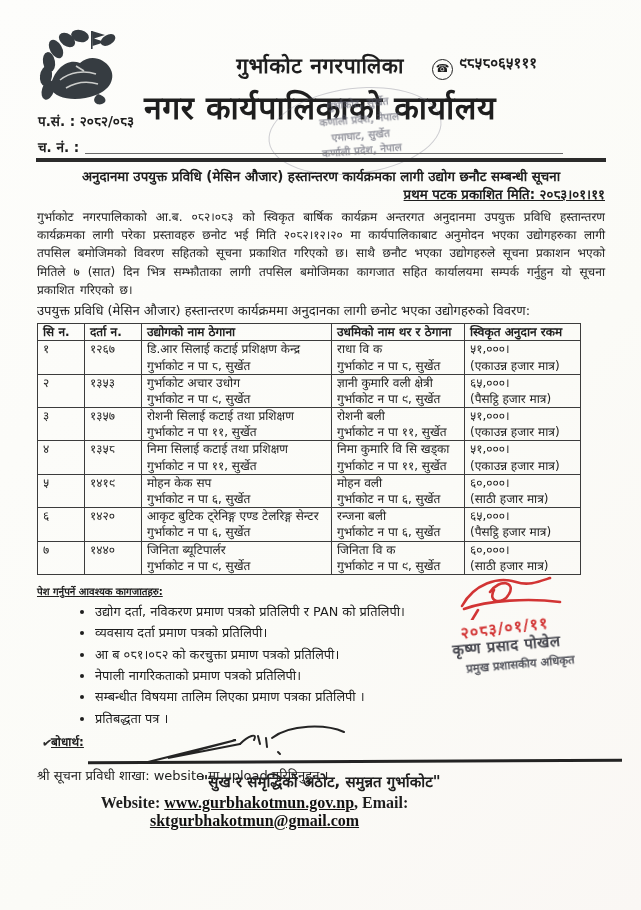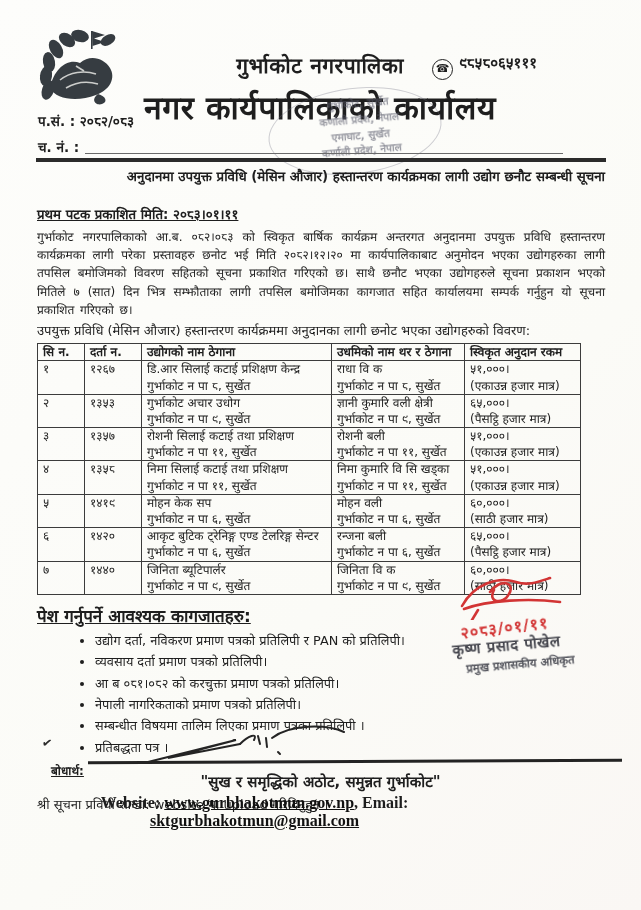--- a/index.html
+++ b/index.html
@@ -20,30 +20,30 @@
     border:1px solid rgba(110,110,128,.32);border-radius:50%;transform:rotate(-7deg);}
   .stamp{position:absolute;left:250px;top:96px;width:220px;text-align:center;
     transform:rotate(-5deg);color:rgba(92,94,110,.62);font-size:10.5px;font-weight:bold;
     line-height:1.5;filter:blur(.35px);}
   .refno{position:absolute;left:38px;top:112px;font-size:13.5px;font-weight:bold;}
   .chno{position:absolute;left:38px;top:138px;font-size:13.5px;font-weight:bold;white-space:nowrap;}
   .chno-line{display:inline-block;width:478px;border-bottom:1.6px solid #6b6b6b;vertical-align:-2px;margin-left:6px;}
   .hrule{position:absolute;left:36px;top:158px;width:570px;height:3.6px;background:#2b2b2b;}
   
   .content{position:absolute;left:37px;top:167px;width:568px;}
-  .subject{text-align:right;font-size:13.3px;font-weight:bold;}
-  .published{text-align:left;font-size:13.3px;font-weight:bold;text-decoration:underline;margin-top:20px;}
+  .subject{text-align:center;font-size:13.3px;font-weight:bold;}
+  .published{text-align:right;font-size:13.3px;font-weight:bold;text-decoration:underline;margin-top:0;}
   .para{font-size:12px;line-height:1.52;text-align:justify;margin-top:5px;word-spacing:2px;}
   .tbl-intro{font-size:13px;margin-top:2px;}
   table.notice{border-collapse:collapse;margin-top:4px;table-layout:fixed;}
   table.notice th,table.notice td{border:1.4px solid #3c3c3c;font-size:12px;line-height:1.35;
     padding:0 5px;vertical-align:top;text-align:left;font-weight:normal;}
   table.notice th{font-weight:bold;white-space:nowrap;}
   
-  .docs-heading{font-size:17px;font-weight:bold;text-decoration:underline;margin-top:9px;}
+  .docs-heading{font-size:10px;font-weight:bold;text-decoration:underline;margin-top:9px;}
   ul.docs{margin:6px 0 0 58px;padding:0;}
   ul.docs li{font-size:12.8px;line-height:1.2;margin-bottom:6px;}
   .cc-heading{font-size:12px;font-weight:bold;text-decoration:underline;margin-top:7px;margin-left:14px;}
   .cc-line{font-size:13px;margin-top:16px;}
   .tick{position:absolute;left:42px;top:736px;font-size:12px;color:#2c2c2c;transform:rotate(8deg);}
   
   .sig-block{position:absolute;left:452px;top:572px;width:170px;}
   .sig-red{display:block;}
   .sig-date{color:#d23434;font-size:16px;font-weight:bold;transform:rotate(-7deg);
     margin:-8px 0 0 8px;letter-spacing:1px;filter:blur(.2px);}

